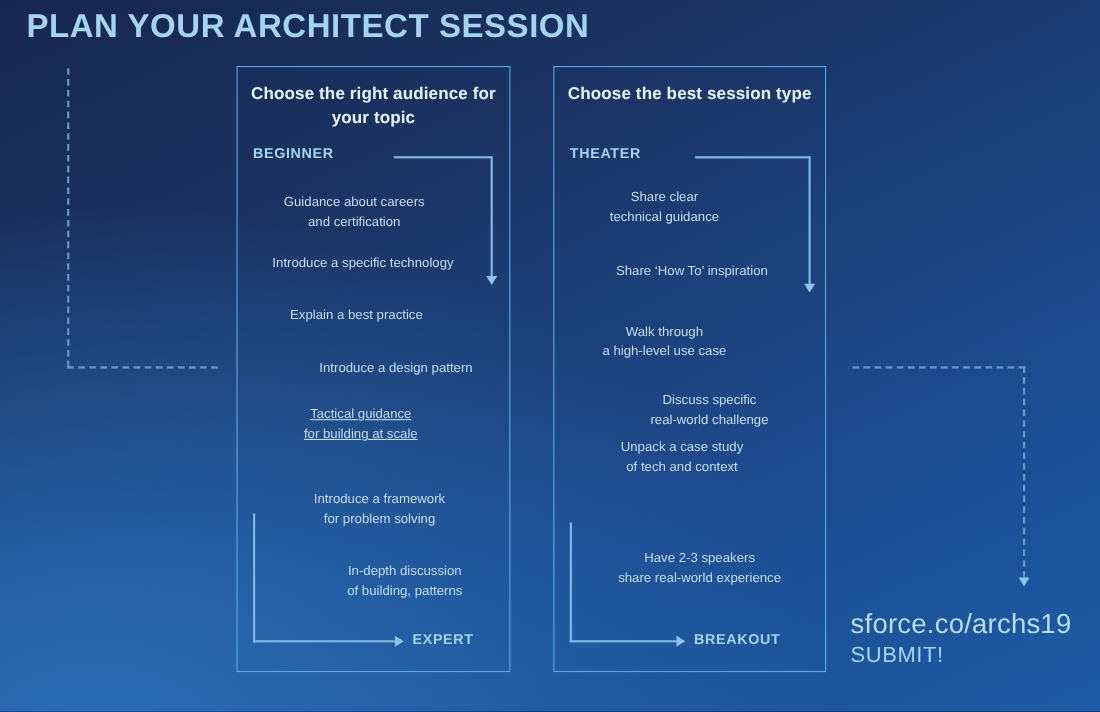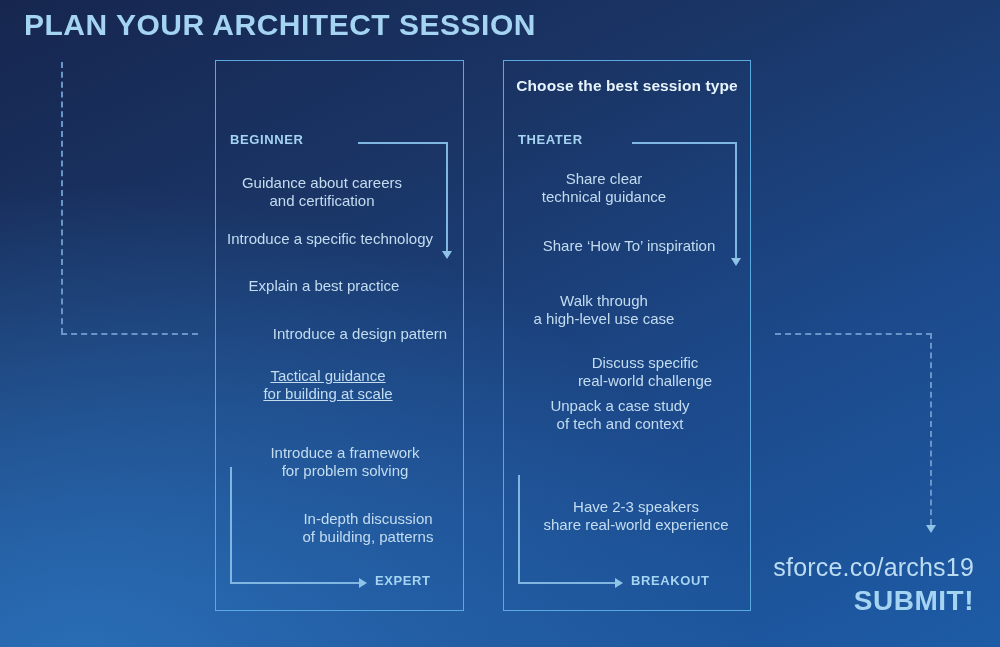--- a/index.html
+++ b/index.html
@@ -80,21 +80,21 @@
     font-weight: bold;
     letter-spacing: 0.6px;
     color: #a5d4f2;
     text-transform: uppercase;
     white-space: nowrap;
   }
 
   .item {
     position: absolute;
     color: #c3dcf0;
-    font-size: 15px;
+    font-size: 12px;
     line-height: 18px;
     text-align: center;
     white-space: pre-line;
   }
 
   
   .conn {
     position: absolute;
     background: #7fb6e2;
   }
@@ -113,32 +113,32 @@
     border-top: 5px solid transparent;
     border-bottom: 5px solid transparent;
     border-left: 8px solid #8fc4e8;
   }
 
   
   #cta {
     position: absolute;
     right: 26px;
     top: 553px;
-    text-align: right;
+    text-align: left;
     line-height: 1.12;
   }
   #cta-url {
     font-size: 25px;
     color: #bcdcf2;
     letter-spacing: 0.2px;
     display: block;
   }
   #cta-submit {
-    font-size: 28px;
-    font-weight: bold;
+    font-size: 20px;
+    font-weight: normal;
     color: #a5d4f2;
     letter-spacing: 0.5px;
     display: block;
     margin-top: 4px;
   }
 </style>
 </head>
 <body>
 
 <div id="stage">
@@ -147,20 +147,22 @@
 
   <div class="dash-v" style="left:61px; top:62px; height:272px;"></div>
   <div class="dash-h" style="left:61px; top:333px; width:137px;"></div>
 
   <div class="dash-h" style="left:775px; top:333px; width:157px;"></div>
   <div class="dash-v" style="left:930px; top:333px; height:192px;"></div>
   <div class="dash-arrow" style="left:926px; top:525px;"></div>
 
   <div class="panel" id="panel-left">
 
+    <div class="panel-header">Choose the right audience
+for your topic</div>
 
     <div class="stage-label" style="left:14px; top:71px;">BEGINNER</div>
 
     <div class="conn conn-h" style="left:142px; top:81px; width:89px;"></div>
     <div class="conn conn-v" style="left:230px; top:81px; height:111px;"></div>
     <div class="arrow-down" style="left:226px; top:190px;"></div>
 
     <div class="item" style="left:6px; top:113px; width:200px;">Guidance about careers
 and certification</div>
     <div class="item" style="left:8px; top:169px; width:212px;">Introduce a specific technology</div>

